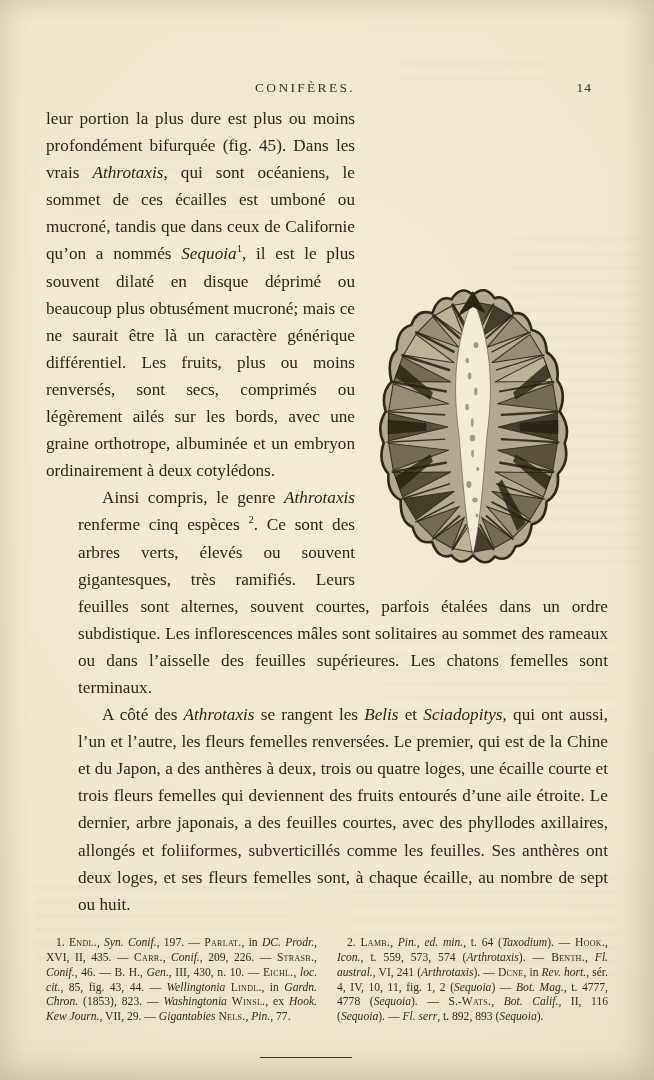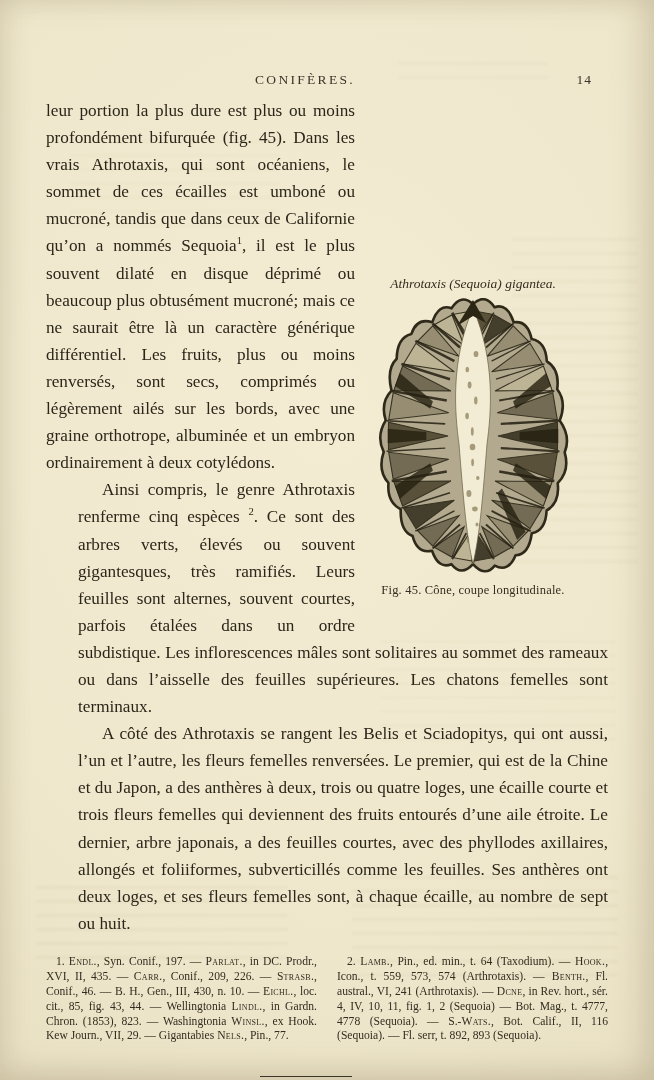--- a/index.html
+++ b/index.html
@@ -14,34 +14,34 @@
       radial-gradient(ellipse 120% 90% at 50% 38%, #f3ecd3 0%, #efe7cc 55%, #e8dfc2 85%, #e2d8ba 100%);
     color:#2c261a;
     box-shadow:inset -16px 0 30px rgba(115,100,65,.14), inset 0 -12px 30px rgba(115,100,65,.10), inset 10px 0 24px rgba(115,100,65,.08);
   }
   
   .smudge{
     position:absolute;pointer-events:none;
     background:repeating-linear-gradient(180deg, rgba(110,100,66,.13) 0 3px, rgba(110,100,66,0) 3px 14px);
     filter:blur(1.2px);
   }
-  .content{position:absolute;left:46px;top:72px;width:562px;}
+  .content{position:absolute;left:46px;top:80px;width:562px;}
   .header{position:relative;height:18px;}
   .running-title{
     display:block;text-align:center;transform:translateX(-22px);
     font-size:13.5px;letter-spacing:2.3px;color:#3b342a;
   }
   .page-number{position:absolute;right:16px;top:0;font-size:13.5px;color:#3b342a;letter-spacing:1px;}
   .body-text{
     margin-top:7px;font-size:17.2px;line-height:27.1px;text-align:justify;
     color:#2c261a;
   }
   .body-text p{margin:0;}
   .body-text p.indent{text-indent:24px;margin-left:32px;}
-  .seg-i{}
+  .seg-i{font-style:italic;}
   .seg-sc{font-variant:small-caps;letter-spacing:.3px;}
   .seg-sup{vertical-align:super;font-size:62%;line-height:0;}
   figure.fig{
     float:right;width:216px;
     margin:178px 27px 24px 10px;
     text-align:center;
   }
   .cap-top{
     font-style:italic;font-size:13.5px;line-height:17px;color:#342d20;white-space:nowrap;
   }
@@ -74,21 +74,20 @@
   <div class="content">
 
     <div class="header">
       <span class="running-title">CONIFÈRES.</span>
       <span class="page-number">14</span>
     </div>
 
     <div class="body-text">
 
       <figure class="fig">
-        <figcaption class="cap-top">Athrotaxis (Sequoia) gigantea.</figcaption>
         <svg class="cone-svg" width="216" height="276" viewBox="0 0 216 276" xmlns="http://www.w3.org/2000/svg">
             <path d="M108.0 6.1 Q119.9 -5.3 129.6 9.3 Q142.3 4.7 148.7 24.3 Q162.6 22.1 166.6 41.0 Q180.8 43.6 181.8 63.3 Q194.9 71.2 192.2 91.2 Q202.0 103.8 194.7 122.6 Q206.1 138.5 199.7 154.3 Q205.0 172.9 192.7 185.1 Q195.1 204.9 181.6 212.5 Q180.8 232.5 166.8 235.3 Q163.8 257.1 150.6 257.2 Q143.4 274.8 129.8 267.6 Q120.0 279.7 108.0 266.1 Q96.2 278.9 86.5 266.2 Q73.6 271.6 67.0 252.7 Q52.2 256.1 47.6 238.0 Q35.0 233.3 35.7 211.2 Q21.8 204.1 23.5 185.0 Q12.4 172.6 18.7 153.9 Q10.9 138.2 20.7 122.4 Q15.1 104.5 26.5 92.7 Q21.2 70.6 31.7 60.7 Q32.1 39.4 46.4 35.9 Q51.7 19.3 67.3 24.2 Q73.8 5.2 86.5 10.3 Q96.2 -4.8 108.0 6.1 Z" fill="#b2a98f" stroke="#2e2918" stroke-width="2.6" stroke-linejoin="round"></path>
             <path d="M111.0 41.7 L108.8 13.0 L127.5 16.3 Z" fill="#524a33" stroke="#2e2918" stroke-width="1.1" opacity="0.92"></path>
             <path d="M116.9 47.3 L129.1 16.9 L146.8 26.8 Z" fill="#3b3524" stroke="#2e2918" stroke-width="1.1" opacity="0.92"></path>
             <path d="M122.2 58.2 L148.2 27.9 L163.7 43.6 Z" fill="#948b71" stroke="#2e2918" stroke-width="1.1" opacity="0.92"></path>
             <path d="M126.7 73.7 L165.0 45.2 L177.5 66.0 Z" fill="#948b71" stroke="#2e2918" stroke-width="1.1" opacity="0.92"></path>
             <path d="M130.1 92.9 L178.4 68.0 L187.2 92.5 Z" fill="#bfb597" stroke="#2e2918" stroke-width="1.1" opacity="0.92"></path>
             <path d="M132.3 114.8 L187.8 94.8 L192.3 121.7 Z" fill="#6e6650" stroke="#2e2918" stroke-width="1.1" opacity="0.92"></path>
             <path d="M133.0 138.0 L192.5 124.1 L192.5 151.9 Z" fill="#3b3524" stroke="#2e2918" stroke-width="1.1" opacity="0.92"></path>
             <path d="M132.3 161.2 L192.3 154.3 L187.8 181.2 Z" fill="#524a33" stroke="#2e2918" stroke-width="1.1" opacity="0.92"></path>
@@ -152,21 +151,20 @@
             <ellipse cx="102.1" cy="118.0" rx="1.8" ry="3.2" fill="#8c7f5c" opacity="0.75"></ellipse>
             <ellipse cx="107.3" cy="133.5" rx="1.4" ry="4.2" fill="#8c7f5c" opacity="0.75"></ellipse>
             <ellipse cx="107.5" cy="149.0" rx="2.8" ry="3.2" fill="#8c7f5c" opacity="0.75"></ellipse>
             <ellipse cx="107.6" cy="164.5" rx="1.4" ry="3.7" fill="#8c7f5c" opacity="0.75"></ellipse>
             <ellipse cx="112.8" cy="180.0" rx="1.7" ry="1.9" fill="#8c7f5c" opacity="0.75"></ellipse>
             <ellipse cx="103.9" cy="195.5" rx="2.5" ry="3.5" fill="#8c7f5c" opacity="0.75"></ellipse>
             <ellipse cx="109.9" cy="211.0" rx="2.8" ry="2.4" fill="#8c7f5c" opacity="0.75"></ellipse>
             <ellipse cx="112.0" cy="226.5" rx="1.5" ry="1.9" fill="#8c7f5c" opacity="0.75"></ellipse>
             <ellipse cx="103.0" cy="242.0" rx="1.2" ry="3.1" fill="#8c7f5c" opacity="0.75"></ellipse>
           </svg>
-        <figcaption class="cap-bottom">Fig. 45. Cône, coupe longitudinale.</figcaption>
       </figure>
 
       <p><span>leur portion la plus dure est plus ou moins profondément bifurquée (fig. 45). Dans les vrais </span><span class="seg-i">Athrotaxis</span><span>, qui sont océaniens, le sommet de ces écailles est umboné ou mucroné, tandis que dans ceux de Californie qu’on a nommés </span><span class="seg-i">Sequoia</span><span class="seg-sup">1</span><span>, il est le plus souvent dilaté en disque déprimé ou beaucoup plus obtusément mucroné; mais ce ne saurait être là un caractère générique différentiel. Les fruits, plus ou moins renversés, sont secs, comprimés ou légèrement ailés sur les bords, avec une graine orthotrope, albuminée et un embryon ordinairement à deux cotylédons.</span></p>
       <p class="indent"><span>Ainsi compris, le genre </span><span class="seg-i">Athrotaxis</span><span> renferme cinq espèces </span><span class="seg-sup">2</span><span>. Ce sont des arbres verts, élevés ou souvent gigantesques, très ramifiés. Leurs feuilles sont alternes, souvent courtes, parfois étalées dans un ordre subdistique. Les inflorescences mâles sont solitaires au sommet des rameaux ou dans l’aisselle des feuilles supérieures. Les chatons femelles sont terminaux.</span></p>
       <p class="indent"><span>A côté des </span><span class="seg-i">Athrotaxis</span><span> se rangent les </span><span class="seg-i">Belis</span><span> et </span><span class="seg-i">Sciadopitys</span><span>, qui ont aussi, l’un et l’autre, les fleurs femelles renversées. Le premier, qui est de la Chine et du Japon, a des anthères à deux, trois ou quatre loges, une écaille courte et trois fleurs femelles qui deviennent des fruits entourés d’une aile étroite. Le dernier, arbre japonais, a des feuilles courtes, avec des phyllodes axillaires, allongés et foliiformes, subverticillés comme les feuilles. Ses anthères ont deux loges, et ses fleurs femelles sont, à chaque écaille, au nombre de sept ou huit.</span></p>
 
     </div>
 
     <div class="footnotes">
       <div class="footnote"><span>1. </span><span class="seg-sc">Endl.</span><span>, </span><span class="seg-i">Syn. Conif.</span><span>, 197. — </span><span class="seg-sc">Parlat.</span><span>, in </span><span class="seg-i">DC. Prodr.</span><span>, XVI, II, 435. — </span><span class="seg-sc">Carr.</span><span>, </span><span class="seg-i">Conif.</span><span>, 209, 226. — </span><span class="seg-sc">Strasb.</span><span>, </span><span class="seg-i">Conif.</span><span>, 46. — B. H., </span><span class="seg-i">Gen.</span><span>, III, 430, n. 10. — </span><span class="seg-sc">Eichl.</span><span>, </span><span class="seg-i">loc. cit.</span><span>, 85, fig. 43, 44. — </span><span class="seg-i">Wellingtonia</span><span> </span><span class="seg-sc">Lindl.</span><span>, in </span><span class="seg-i">Gardn. Chron.</span><span> (1853), 823. — </span><span class="seg-i">Washingtonia</span><span> </span><span class="seg-sc">Winsl.</span><span>, ex </span><span class="seg-i">Hook. Kew Journ.</span><span>, VII, 29. — </span><span class="seg-i">Gigantabies</span><span> </span><span class="seg-sc">Nels.</span><span>, </span><span class="seg-i">Pin.</span><span>, 77.</span></div>

